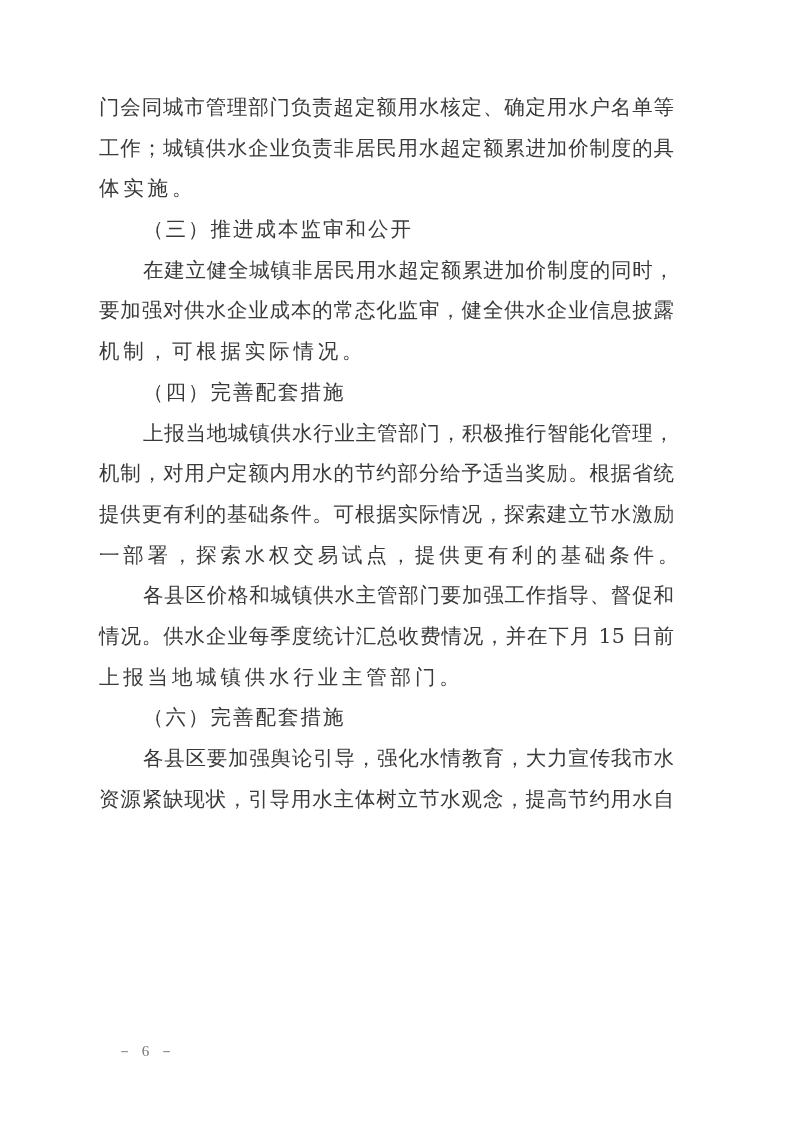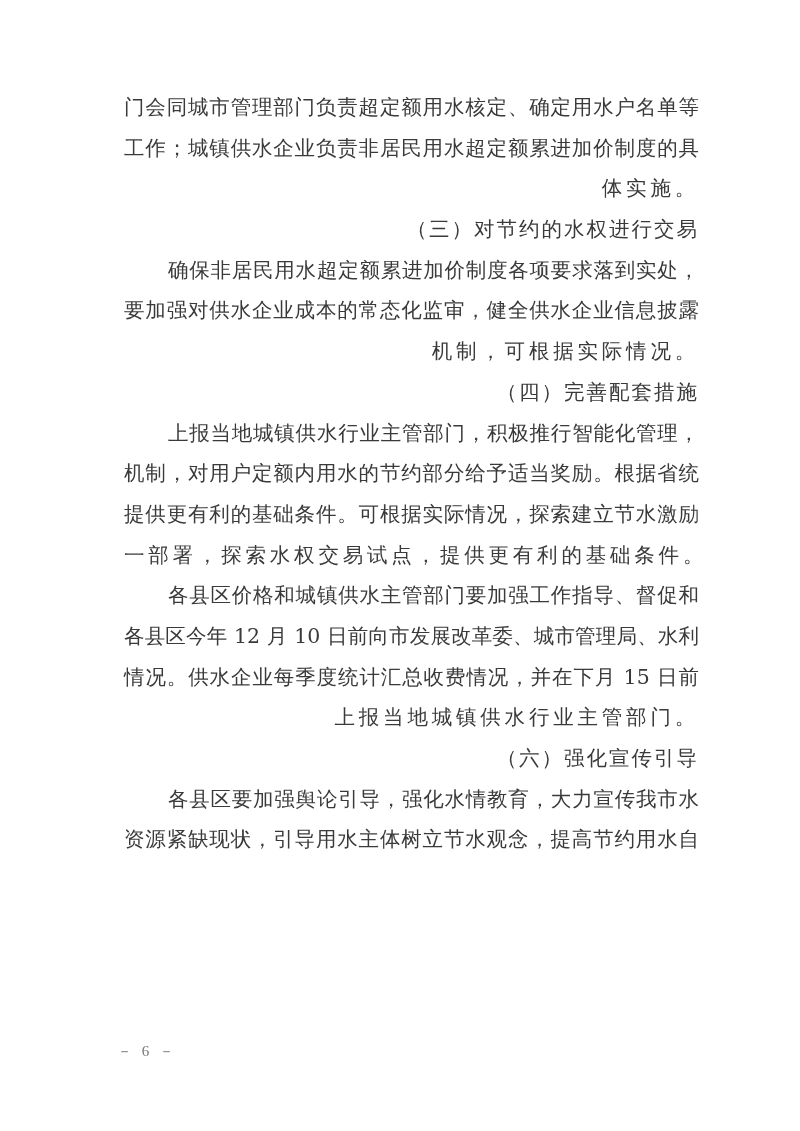--- a/index.html
+++ b/index.html
@@ -1,51 +1,49 @@
 <!DOCTYPE html>
 <html><head>
 <meta charset="utf-8">
 <style>
   html, body { margin: 0; padding: 0; }
   body {
     width: 800px; height: 1131px; background: #ffffff; position: relative; overflow: hidden;
     font-family: "DejaVu Serif", "Liberation Serif", serif;
     color: #3a3a3a;
   }
-  .page { position: absolute; left: 124px; top: 87px; width: 575px; }
+  .page { position: absolute; left: 99px; top: 87px; width: 575px; }
   .line {
     height: 40.7px; line-height: 40.7px; font-size: 20.5px; white-space: nowrap;
     letter-spacing: 3.8px;
-    text-align: right;
   }
   .indent { padding-left: 44px; }
   .heading { padding-left: 44px; letter-spacing: 2px; }
   .justify { text-align: justify; text-align-last: justify; letter-spacing: 0; }
   .pagenum {
     position: absolute; left: 117px; top: 1042px; font-size: 15px; color: #777;
     font-family: "Liberation Serif", serif; letter-spacing: 3px;
   }
 </style>
 </head>
 <body>
 
 <div class="page" id="page">
     <div class="line justify">门会同城市管理部门负责超定额用水核定、确定用水户名单等</div>
     <div class="line justify">工作；城镇供水企业负责非居民用水超定额累进加价制度的具</div>
     <div class="line">体实施。</div>
-    <div class="line heading">（三）对节约的水权进行交易</div>
-    <div class="line indent justify">确保非居民用水超定额累进加价制度各项要求落到实处，</div>
+    <div class="line heading">（三）推进成本监审和公开</div>
+    <div class="line indent justify">在建立健全城镇非居民用水超定额累进加价制度的同时，</div>
     <div class="line justify">要加强对供水企业成本的常态化监审，健全供水企业信息披露</div>
     <div class="line">机制，可根据实际情况。</div>
     <div class="line heading">（四）完善配套措施</div>
     <div class="line indent justify">上报当地城镇供水行业主管部门，积极推行智能化管理，</div>
     <div class="line justify">机制，对用户定额内用水的节约部分给予适当奖励。根据省统</div>
     <div class="line justify">提供更有利的基础条件。可根据实际情况，探索建立节水激励</div>
     <div class="line">一部署，探索水权交易试点，提供更有利的基础条件。</div>
     <div class="line indent justify">各县区价格和城镇供水主管部门要加强工作指导、督促和</div>
-    <div class="line justify">各县区今年 12 月 10 日前向市发展改革委、城市管理局、水利</div>
     <div class="line justify">情况。供水企业每季度统计汇总收费情况，并在下月 15 日前</div>
     <div class="line">上报当地城镇供水行业主管部门。</div>
-    <div class="line heading">（六）强化宣传引导</div>
+    <div class="line heading">（六）完善配套措施</div>
     <div class="line indent justify">各县区要加强舆论引导，强化水情教育，大力宣传我市水</div>
     <div class="line justify">资源紧缺现状，引导用水主体树立节水观念，提高节约用水自</div>
   </div>
 <div class="pagenum">－ 6 －</div>
 
 </body></html>

